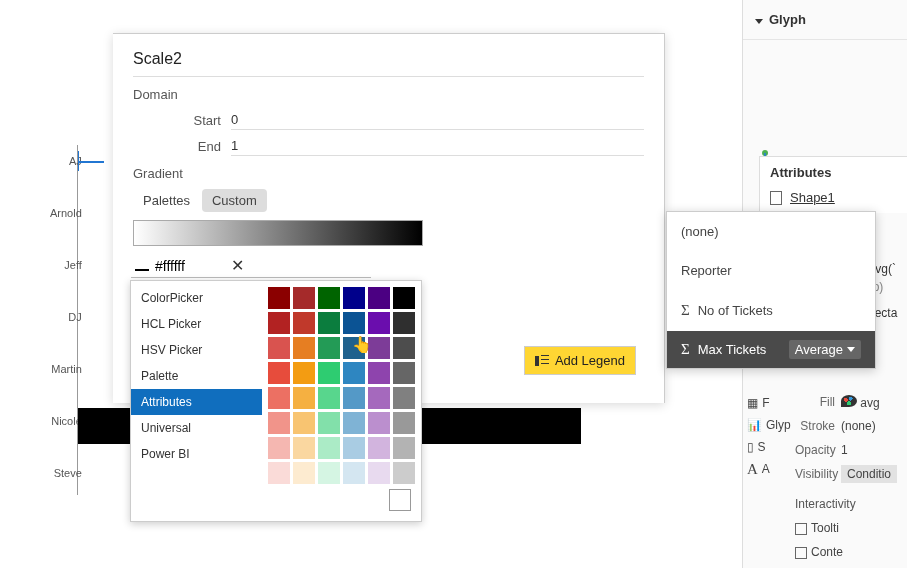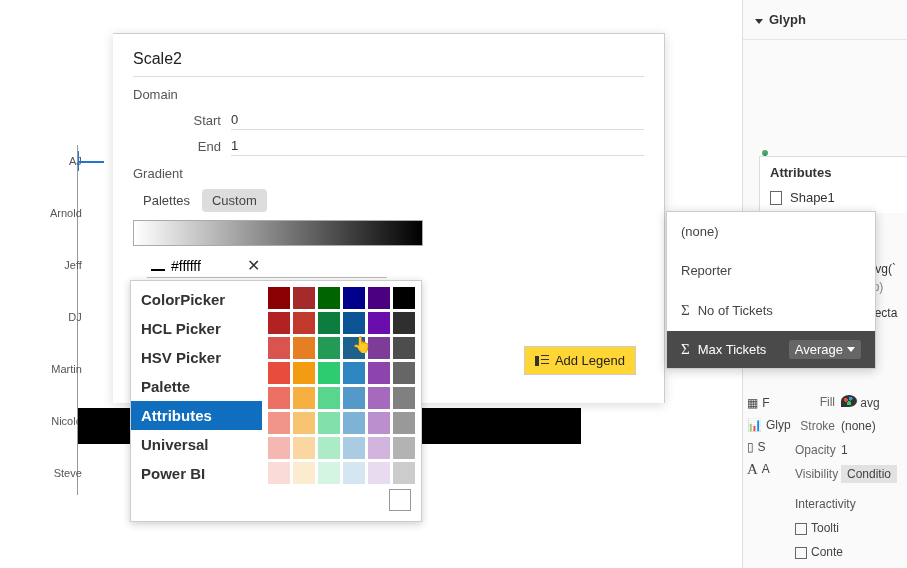--- a/index.html
+++ b/index.html
@@ -47,52 +47,52 @@
   }
   .add-legend-btn {
     position: absolute; right: 28px; bottom: 28px;
     background: #ffd633; border: 1px solid #ccc;
     padding: 6px 10px; display: flex; align-items: center; gap: 6px;
     cursor: pointer; color: #222; font-size: 13px;
   }
 
   
   .color-input-row {
-    position: absolute; left: 147px; top: 254px; width: 240px;
+    position: absolute; left: 131px; top: 254px; width: 240px;
     display: flex; align-items: center; gap: 6px;
     border-bottom: 1px solid #bbb; padding: 2px 4px;
     background: #fff;
   }
   .color-input-row .swatch-small { width: 14px; height: 10px; background: #fff; border-bottom: 2px solid #000; }
   .color-input-row input { border: none; outline: none; font-size: 14px; width: 70px; }
   .color-input-row .x { font-size: 16px; cursor: pointer; color: #333; }
 
   
   .picker-panel {
     position: absolute; left: 130px; top: 280px; width: 292px; height: 242px;
     background: #fff; border: 1px solid #ccc;
     box-shadow: 0 2px 8px rgba(0,0,0,0.2);
     display: flex;
     z-index: 20;
   }
   .picker-list { width: 135px; border-right: none; padding-top: 4px; }
-  .picker-item { padding: 6px 10px; cursor: pointer; color: #333; font-size: 15px; font-weight: bold; }
+  .picker-item { padding: 6px 10px; cursor: pointer; color: #333; font-size: 12px; }
   .picker-item.selected { background: #106ebe; color: #fff; }
   .swatch-grid { flex: 1; padding: 6px; }
   .swatch-row { display: flex; gap: 3px; margin-bottom: 3px; }
   .swatch { width: 22px; height: 22px; cursor: pointer; }
   .swatch-final { position: absolute; right: 10px; bottom: 10px; width: 22px; height: 22px; border: 1px solid #999; background: #fff; }
   .cursor-hand { position: absolute; left: 352px; top: 335px; font-size: 16px; pointer-events: none; z-index: 30; }
 
   
   .right-col { position: absolute; right: 0; top: 0; width: 165px; height: 568px; border-left: 1px solid #ddd; background: #fafafa; overflow: hidden;}
   .glyph-header { padding: 12px 12px; font-weight: 600; color: #333; display: flex; align-items: center; gap: 6px; border-bottom: 1px solid #e5e5e5;}
   .attributes-panel { position: absolute; right: 0; top: 156px; width: 148px; background: #fff; border-left: 1px solid #ddd; border-top: 1px solid #ddd; padding: 8px 10px; }
   .attributes-panel .hdr { font-weight: 600; margin-bottom: 10px; }
-  .shape-row { display: flex; align-items: flex-end; gap: 8px; }
+  .shape-row { display: flex; align-items: flex-end; gap: 8px; text-decoration: underline; }
 
   
   .ctx-menu {
     position: absolute; left: 666px; top: 211px; width: 210px;
     background: #fff; border: 1px solid #ccc;
     box-shadow: 0 2px 10px rgba(0,0,0,0.2);
     z-index: 15;
   }
   .ctx-item { padding: 12px 14px; color: #444; cursor: pointer; display: flex; align-items: center; gap: 8px;}
   .ctx-item.dark { background: #4a4a4a; color: #fff; padding-top: 9px; padding-bottom: 9px;}

